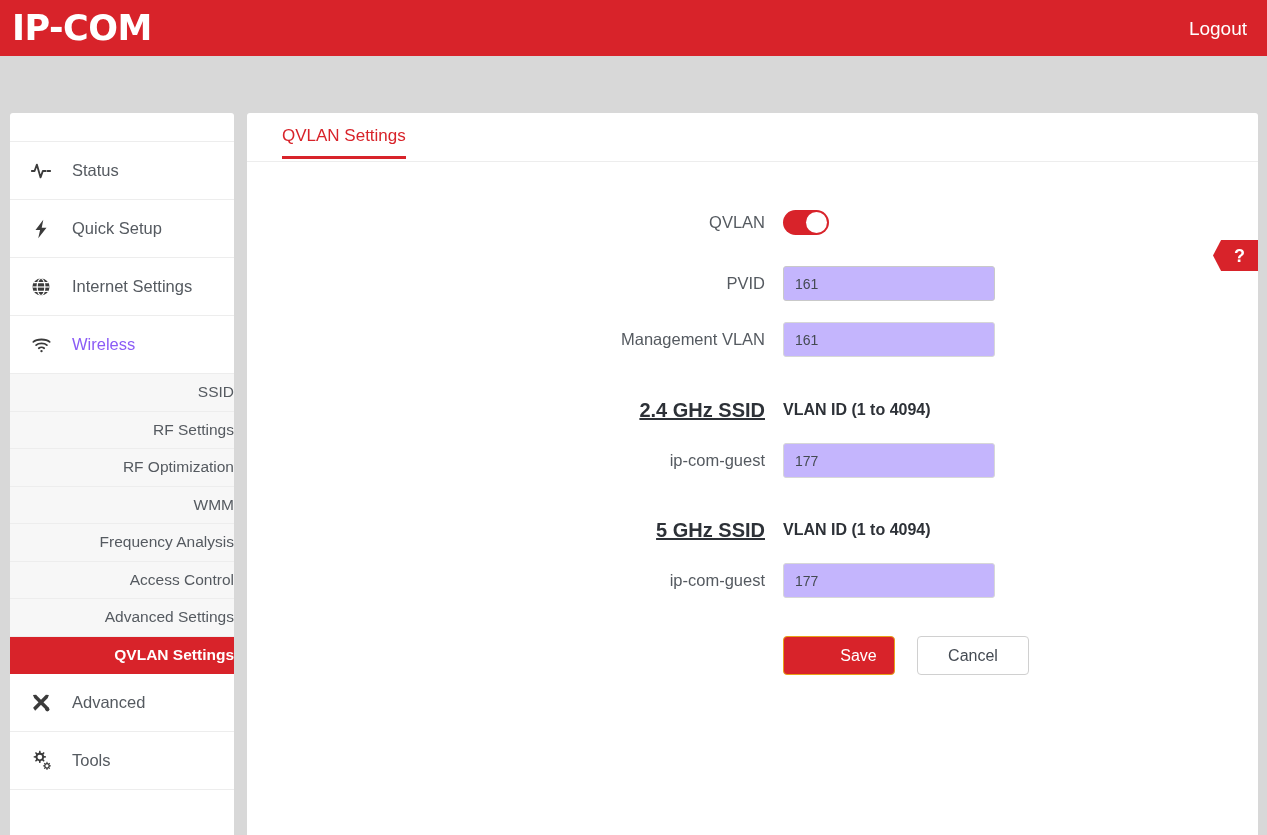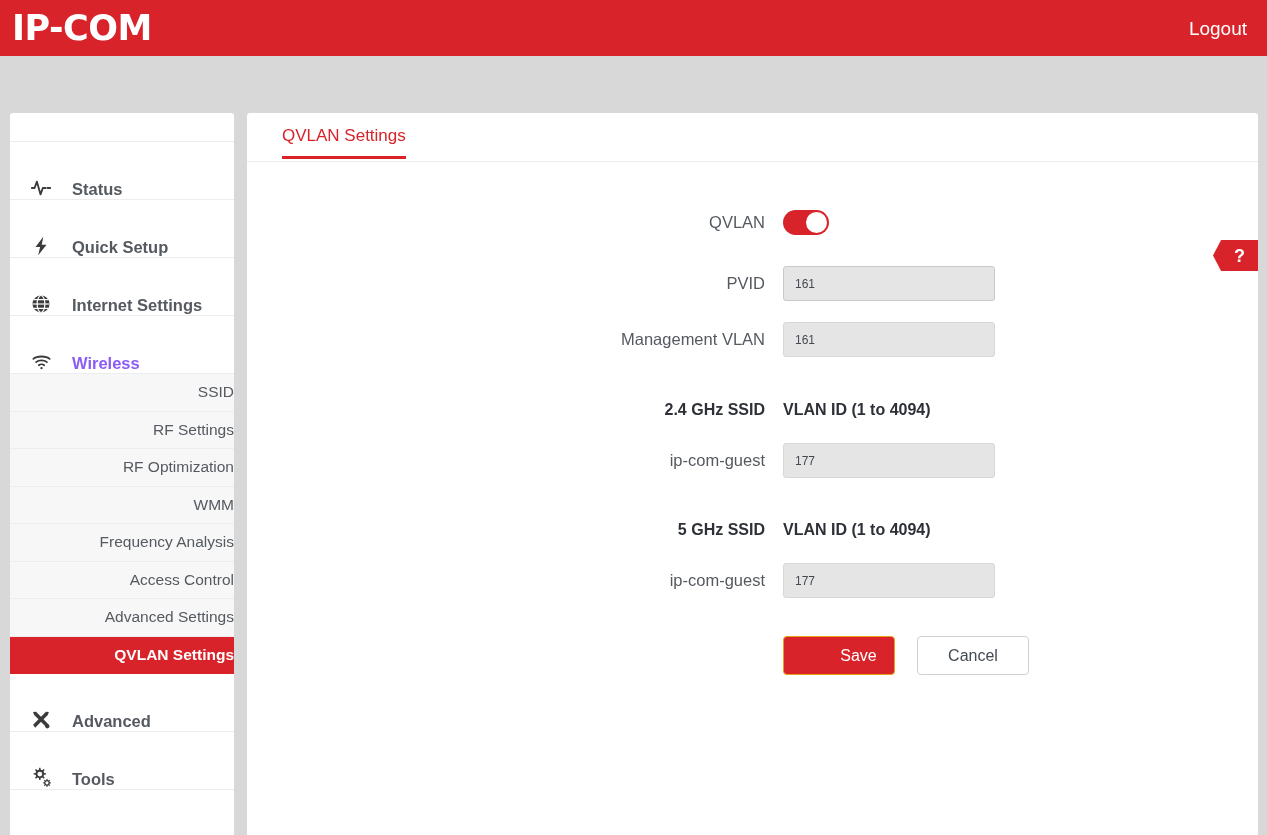--- a/index.html
+++ b/index.html
@@ -62,25 +62,24 @@
     background: #ffffff;
     border-radius: 3px 3px 0 0;
   }
   .sidebar-top-pad {
     height: 29px;
     border-bottom: 1px solid #ededed;
   }
   .nav-item {
     height: 58px;
     display: flex;
-    align-items: flex-end;
+    align-items: center;
     border-bottom: 1px solid #ededed;
     cursor: pointer;
     background: #ffffff;
-    font-weight: bold;
   }
   .nav-icon {
     width: 62px;
     display: flex;
     align-items: center;
     justify-content: center;
     flex: none;
     color: #3b3b3b;
   }
   .nav-icon svg { display: block; }
@@ -191,34 +190,35 @@
   .flabel {
     width: 536px;
     text-align: right;
     padding-right: 18px;
     font-size: 16.5px;
     color: #555a60;
   }
   .flabel.bold {
     font-weight: bold;
     color: #2d3137;
-    font-size: 16px;
+    font-size: 20px;
+    text-decoration: underline;
   }
   .fhdr {
     font-weight: bold;
     color: #2d3137;
     font-size: 16px;
   }
   .finput {
     width: 212px;
     height: 35px;
     border: 1px solid #d7d7d7;
     border-radius: 3px;
-    background: #e5e5e5;
-    font-size: 12px;
+    background: #c4b5fd;
+    font-size: 14px;
     color: #444a52;
     padding: 8px 11px;
     font-family: "Liberation Sans", sans-serif;
     outline: none;
   }
   .finput.focused {
     border-color: #c9c9c9;
   }
 
   

